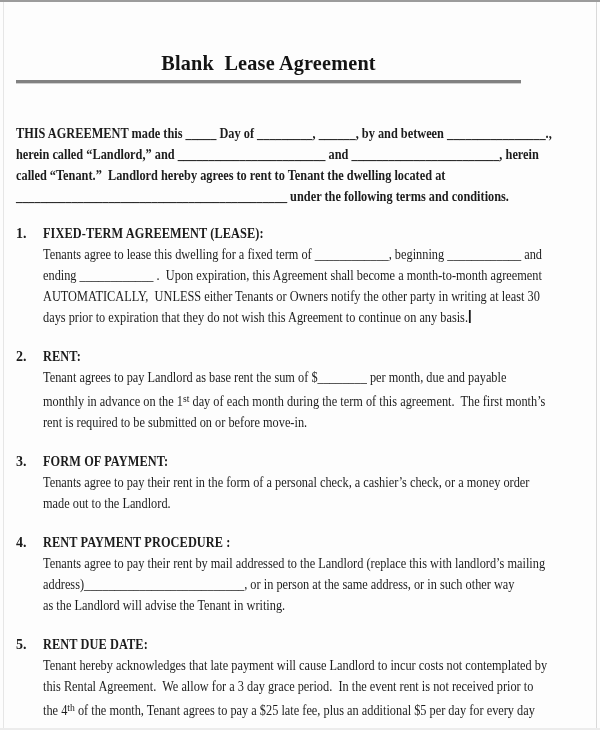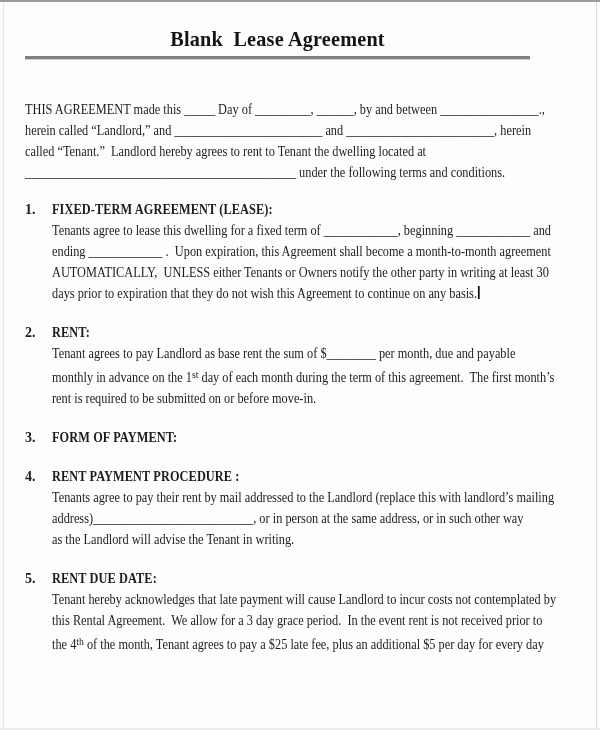--- a/index.html
+++ b/index.html
@@ -13,22 +13,22 @@
     color: var(--text, #1c1c1c);
   }
   .edge-top    { position: absolute; top: 0; left: 0; right: 0; height: 2px; background: var(--top_edge, #9c9c9c); }
   .edge-left   { position: absolute; top: 2px; bottom: 0; left: 3px; width: 1px; background: #e6e6e6; }
   .edge-right  { position: absolute; top: 2px; bottom: 0; right: 3px; width: 1px; background: #d9d9d9; }
   .edge-bottom { position: absolute; bottom: 0; left: 0; right: 0; height: 2px; background: #ececec; }
 
   .content {
     position: relative;
     width: 505px;
-    margin-left: 25px;
-    padding-top: 26px;
+    margin-left: 16px;
+    padding-top: 50px;
   }
   .title {
     margin: 0;
     font-weight: bold;
     font-size: 22px;
     line-height: 26px;
     text-align: center;
     white-space: pre;
     letter-spacing: 0.2px;
     transform: scaleX(0.92);
@@ -42,21 +42,21 @@
     box-shadow: 0 1px 0 #cfcfcf;
   }
 
   .line {
     white-space: pre;
     font-size: 14px;
     line-height: 21px;
     transform: scaleX(0.88);
     transform-origin: 0 0;
   }
-  .intro { margin-top: 40px; margin-bottom: 16px; }
+  .intro { margin-top: 40px; margin-bottom: 16px; font-weight: bold; }
 
   .section { position: relative; padding-left: 27px; margin-bottom: 18px; }
   .sec-num {
     position: absolute; left: 0; top: 0;
     font-weight: bold; font-size: 14px; line-height: 21px;
   }
   .sec-heading { font-weight: bold; letter-spacing: 0.1px; }
 
   .sup { font-size: 11px; vertical-align: 4px; }
   .caret {
@@ -100,20 +100,24 @@
         <div class="line sec-heading">RENT:</div>
         <div>
           <div class="line">Tenant agrees to pay Landlord as base rent the sum of $________ per month, due and payable</div>
           <div class="line"><span>monthly in advance on the 1</span><span class="sup">st</span><span> day of each month during the term of this agreement.  The first month’s</span></div>
           <div class="line">rent is required to be submitted on or before move-in.</div>
         </div>
       </div>
       <div class="section">
         <span class="sec-num">3.</span>
         <div class="line sec-heading">FORM OF PAYMENT:</div>
+        <div>
+          <div class="line">Tenants agree to pay their rent in the form of a personal check, a cashier’s check, or a money order</div>
+          <div class="line">made out to the Landlord.</div>
+        </div>
       </div>
       <div class="section">
         <span class="sec-num">4.</span>
         <div class="line sec-heading">RENT PAYMENT PROCEDURE :</div>
         <div>
           <div class="line">Tenants agree to pay their rent by mail addressed to the Landlord (replace this with landlord’s mailing</div>
           <div class="line">address)__________________________, or in person at the same address, or in such other way</div>
           <div class="line">as the Landlord will advise the Tenant in writing.</div>
         </div>
       </div>

